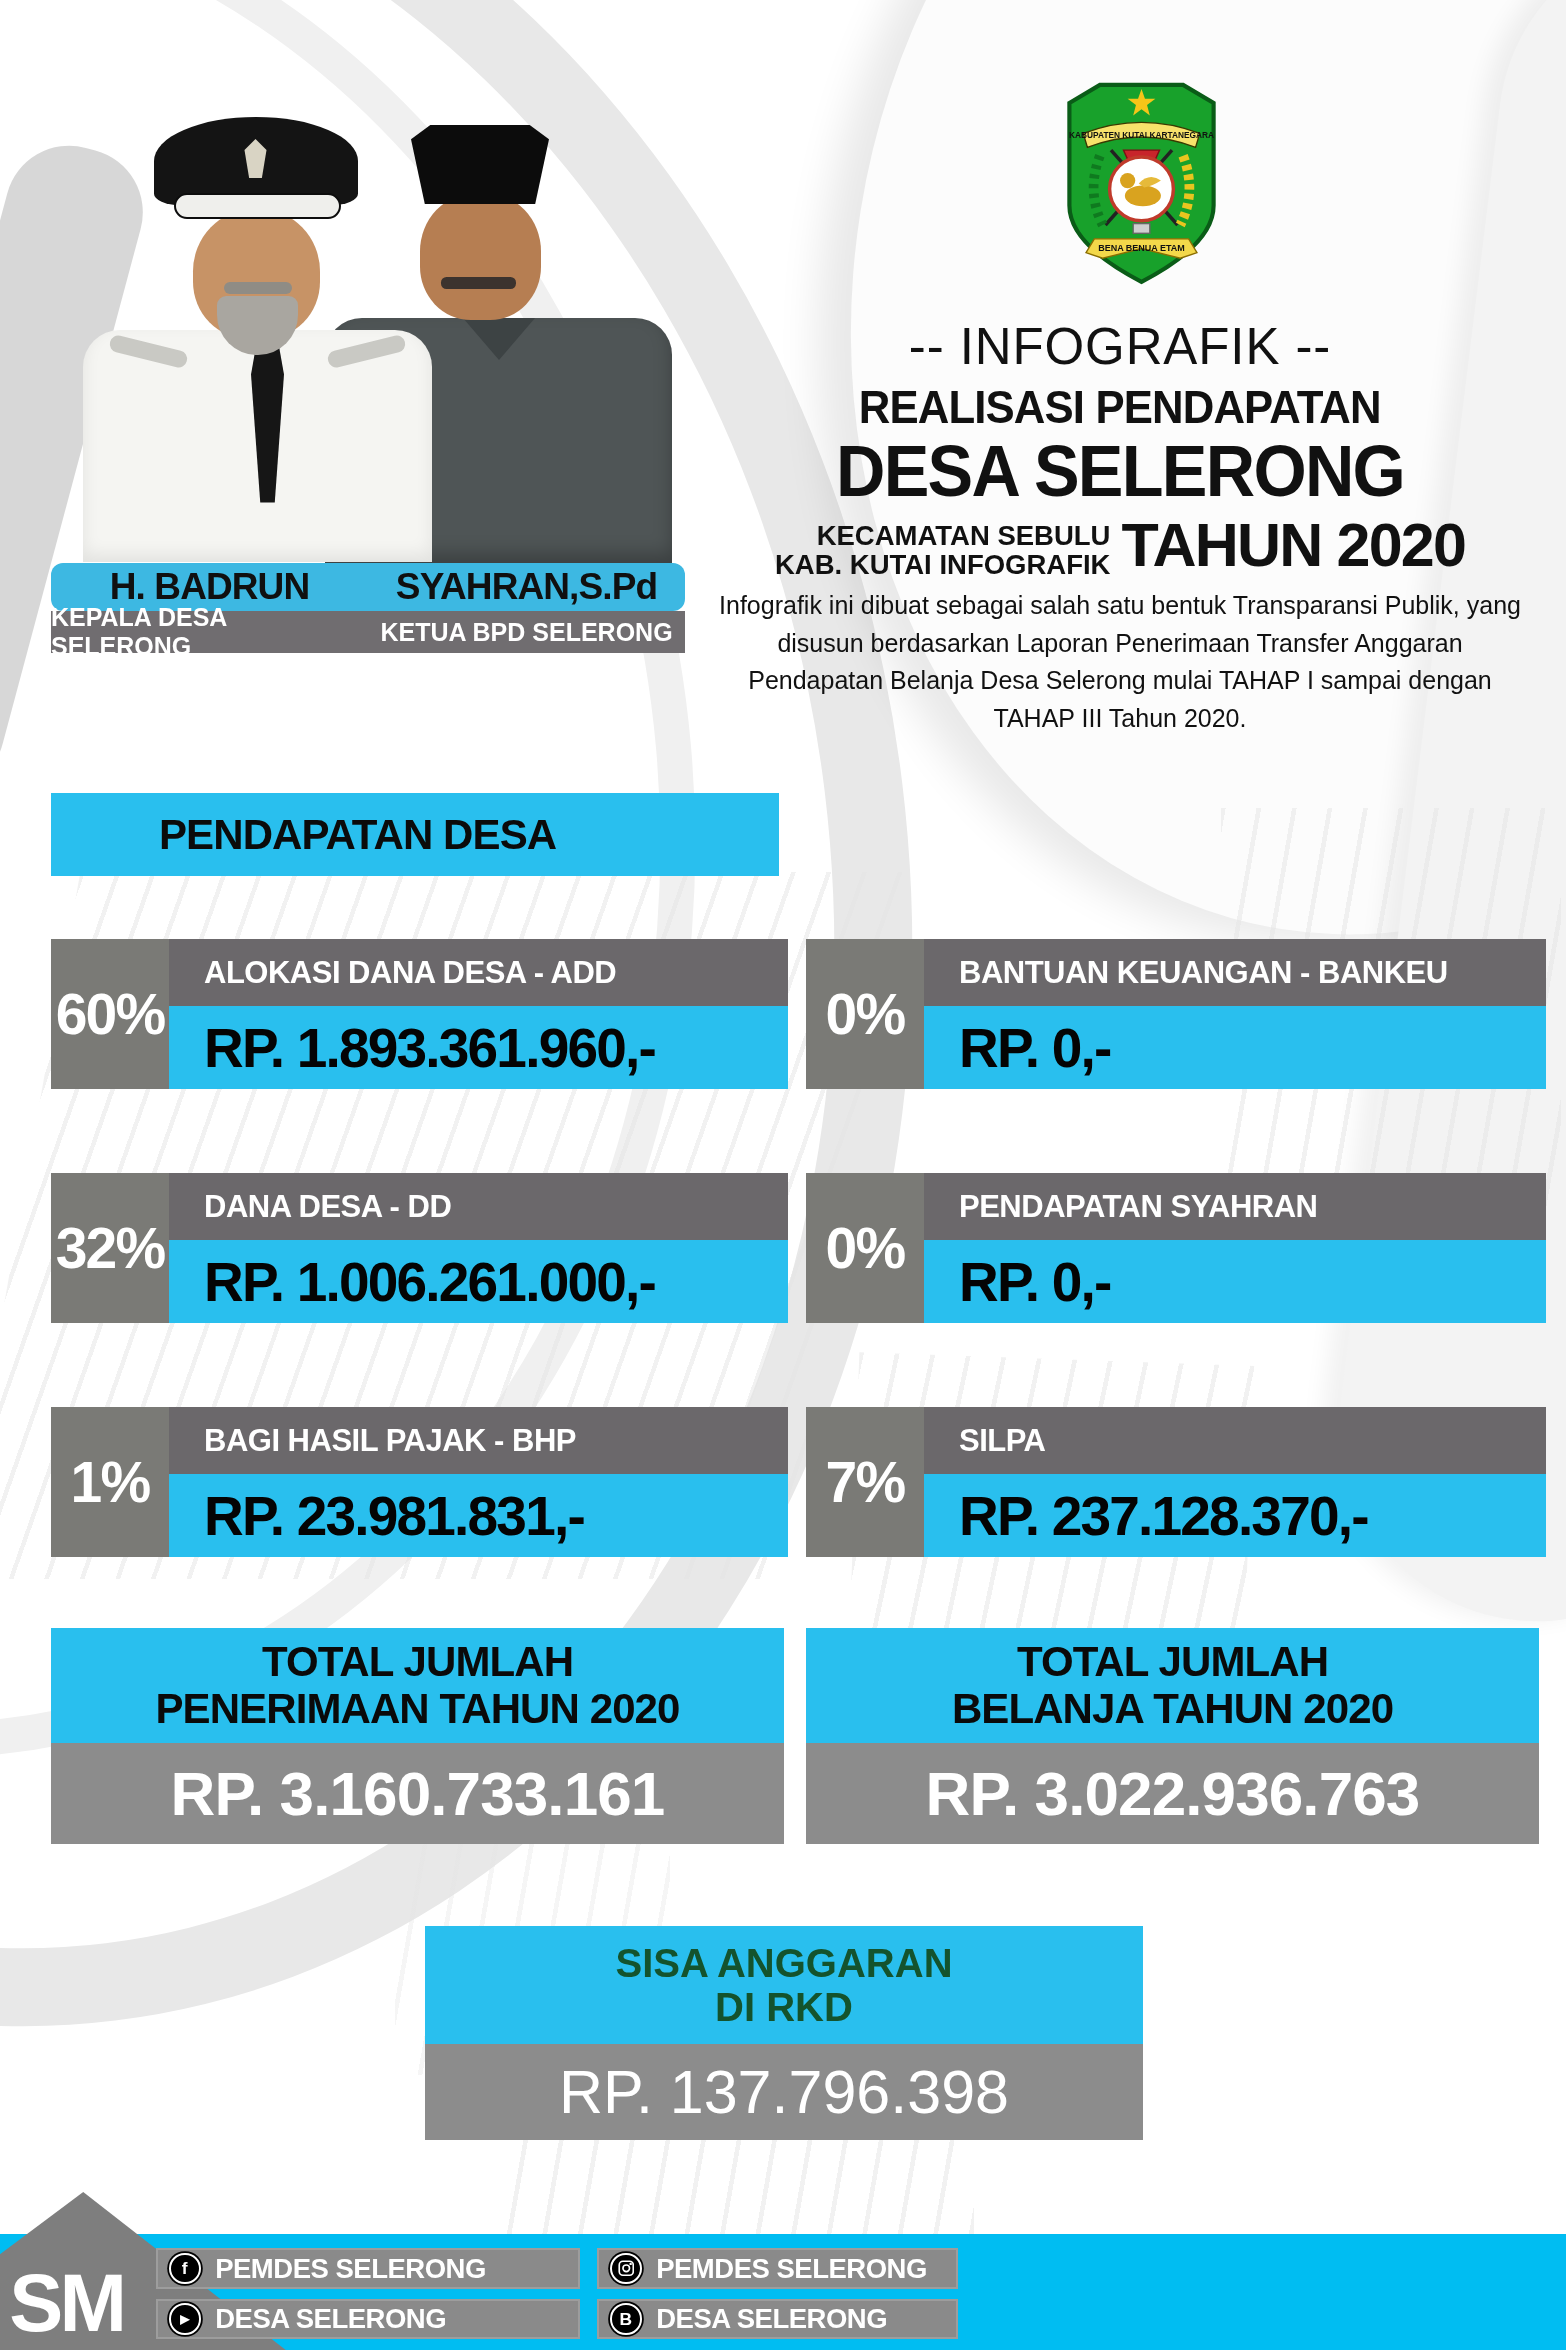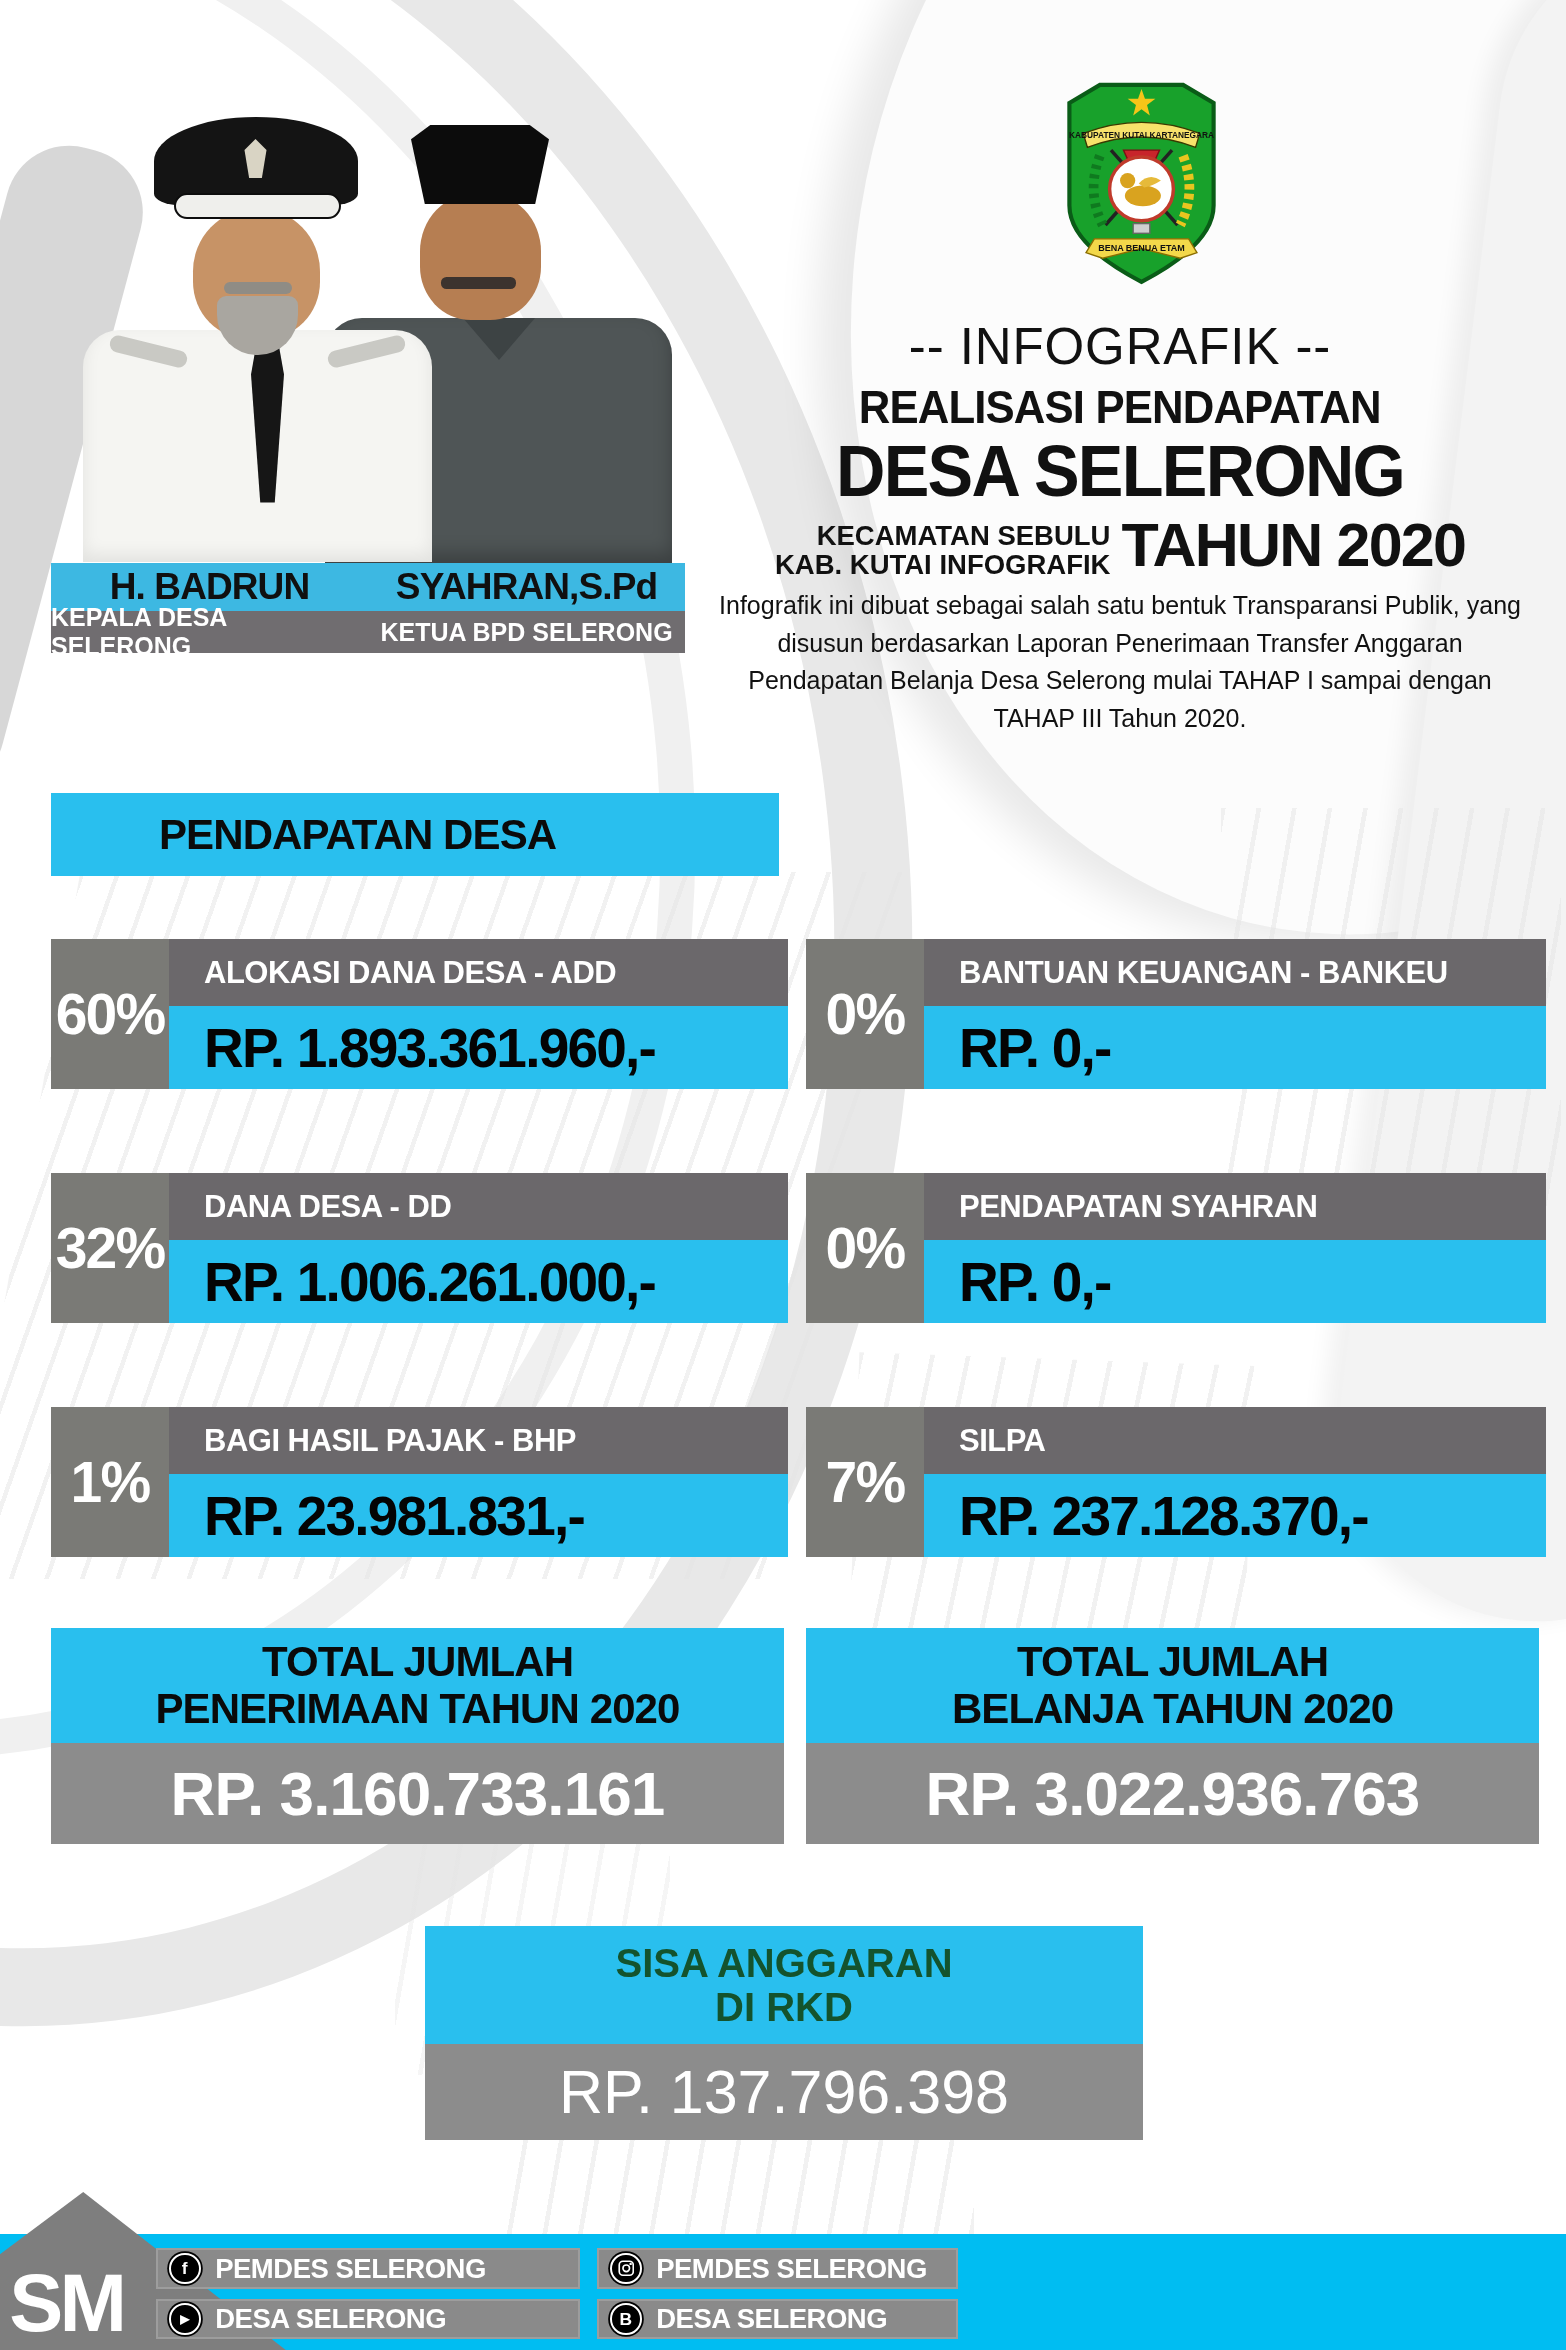--- a/index.html
+++ b/index.html
@@ -30,21 +30,21 @@
   .kd-beard{position:absolute;left:166px;top:241px;width:81px;height:59px;background:#a9a6a0;border-radius:9.2px 9.2px 40px 40px;}
   .kd-mus{position:absolute;left:173px;top:227px;width:68px;height:12px;background:#8f8c85;border-radius:7.3px;}
   .kd-cap{position:absolute;left:103px;top:62px;width:204px;height:88px;background:#141414;border-radius:55% 55% 14% 14%;}
   .kd-emblem{position:absolute;left:190px;top:84px;width:29px;height:39px;background:#d9d4c4;clip-path:polygon(50% 0,88% 28%,72% 100%,28% 100%,12% 28%);}
   .kd-visor{position:absolute;left:123px;top:138px;width:163px;height:22px;background:#efefec;border:2.8px solid #0d0d0d;border-radius:13px;}
   .bpd-body{left:274px;top:263px;width:347px;height:245px;background:#4f5556;box-shadow:inset 0 -9.2px 18.4px rgba(0,0,0,.25);}
   .bpd-col{position:absolute;left:138px;top:0;width:72px;height:42px;background:#3d4344;clip-path:polygon(0 0,100% 0,50% 100%);}
   .bpd-head{position:absolute;left:369px;top:138px;width:121px;height:127px;background:#b67e52;border-radius:46% 46% 42% 42%;}
   .bpd-mus{position:absolute;left:390px;top:222px;width:75px;height:12px;background:#3c332e;border-radius:5.5px;}
   .bpd-peci{position:absolute;left:360px;top:70px;width:138px;height:79px;background:#0c0c0c;clip-path:polygon(10% 100%,0 18%,14% 0,86% 0,100% 18%,90% 100%);}
-  .name-bar{position:absolute;left:51px;top:563px;width:634px;height:48px;background:var(--cyan-name,#3db8e2);display:flex;}
+  .name-bar{position:absolute;left:51px;top:563px;width:634px;height:48px;background:var(--cyan-name,#3db8e2);display:flex;border-radius:12px;}
   .name-bar span{flex:1;display:flex;align-items:center;justify-content:center;font-size:37px;font-weight:bold;color:#101010;letter-spacing:-0.9px;}
   .role-bar{position:absolute;left:51px;top:611px;width:634px;height:42px;background:var(--gray-role,#706d70);display:flex;}
   .role-bar span{flex:1;display:flex;align-items:center;justify-content:center;font-size:25px;font-weight:bold;color:#ffffff;}
   
   .logo{position:absolute;left:1056px;top:78px;width:171px;height:208px;}
   
   .title-block{position:absolute;left:707px;top:317px;width:826px;text-align:center;color:#111;}
   .t-tag{font-size:51px;font-weight:500;letter-spacing:0.9px;}
   .t-line1{font-size:46px;font-weight:800;letter-spacing:-0.9px;margin-top:3.7px;}
   .t-line1 span,.t-line2 span{display:inline-block;transform:scaleX(.95);}

